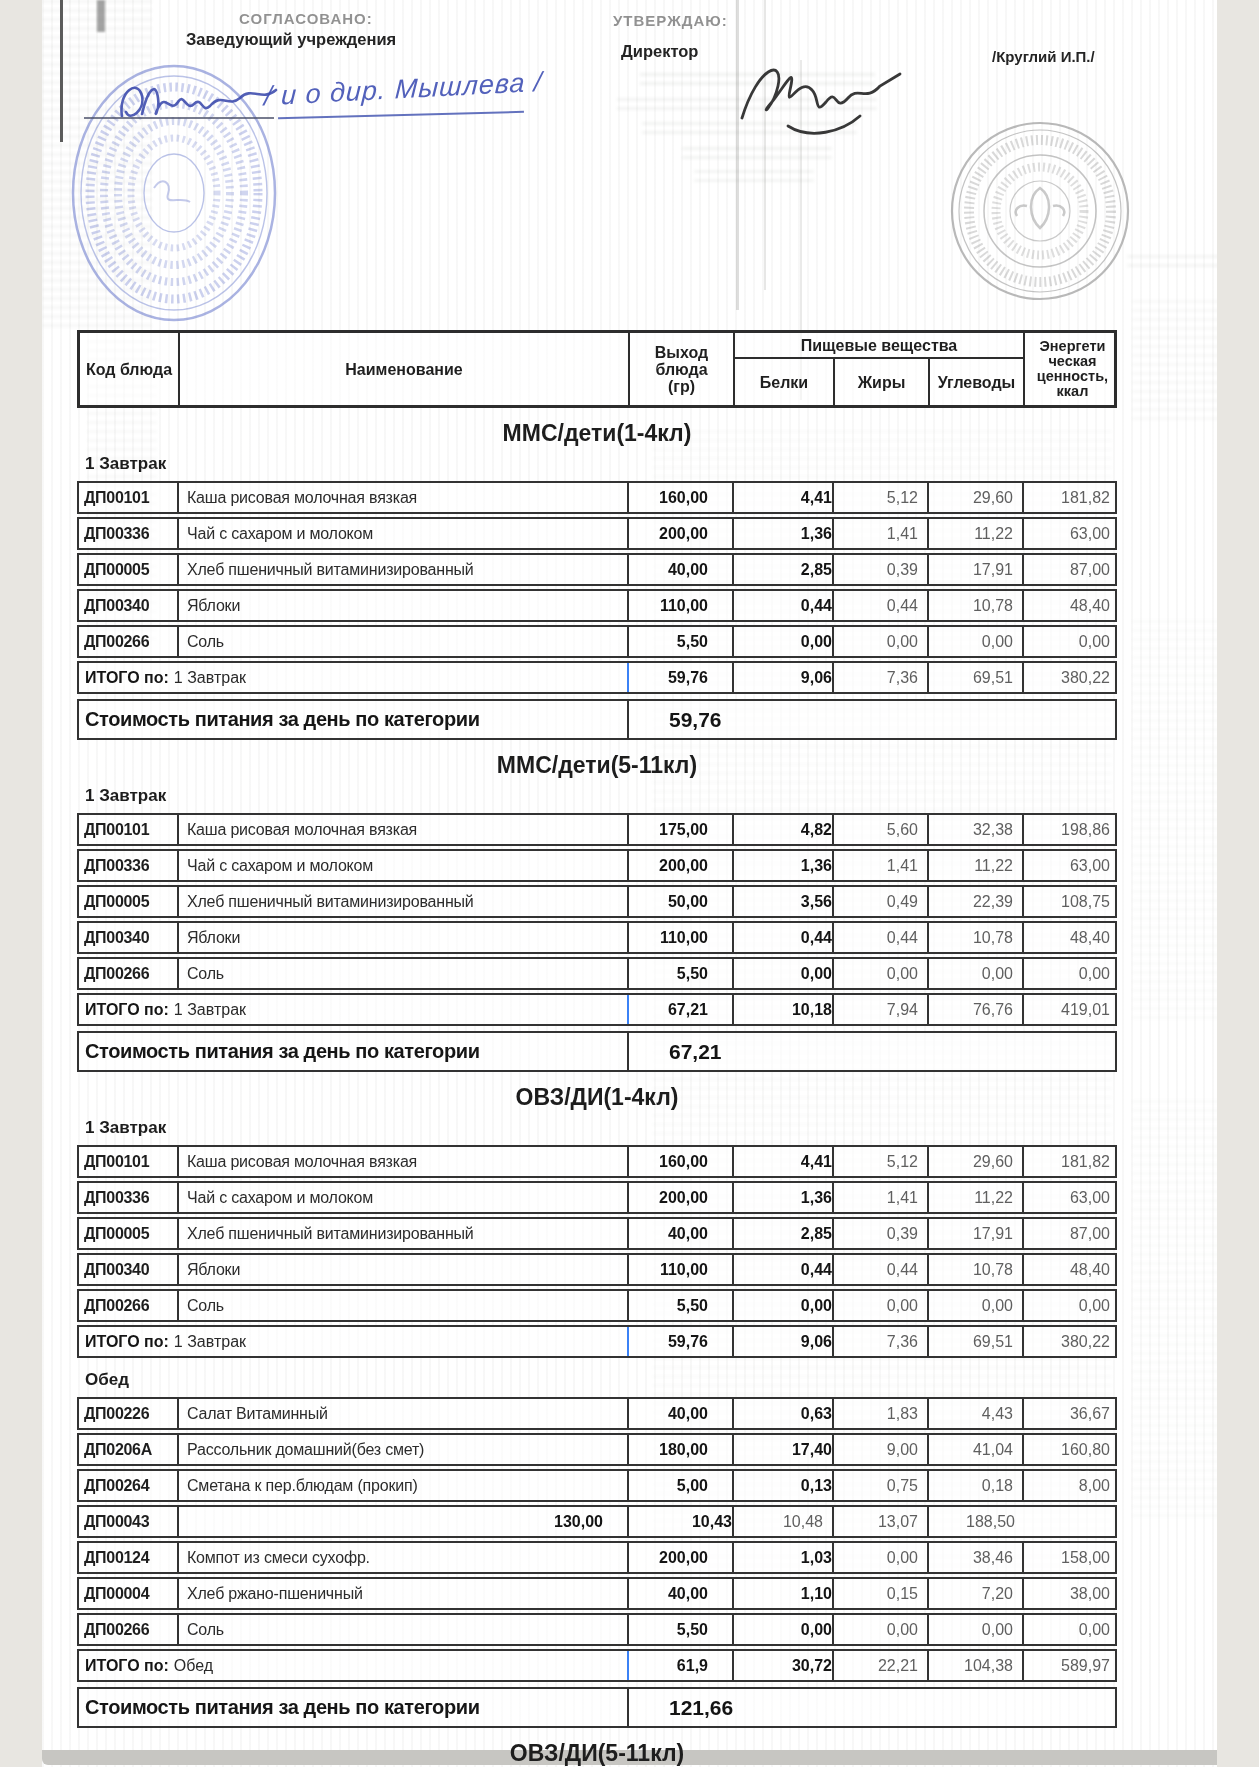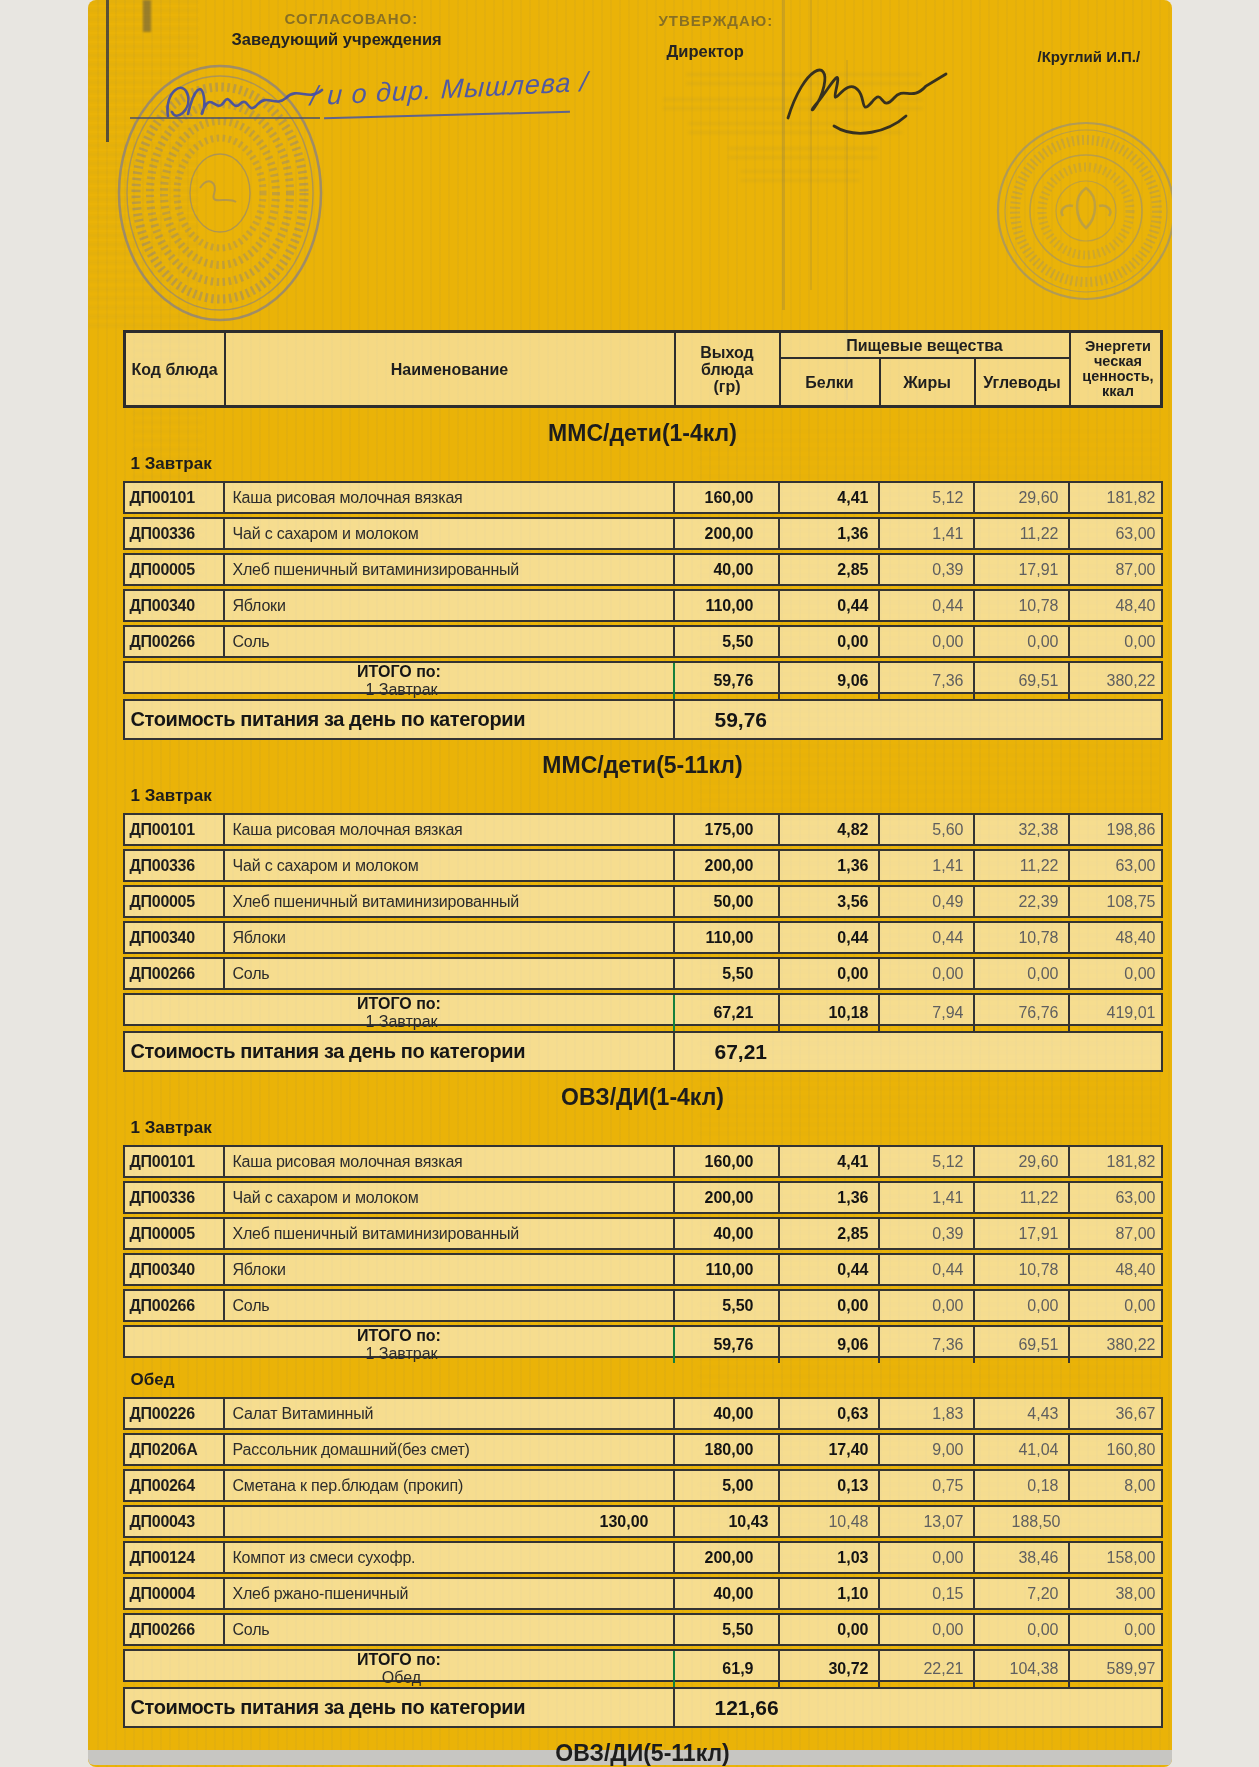--- a/index.html
+++ b/index.html
@@ -1,17 +1,17 @@
 <!DOCTYPE html>
 <html><head>
 <meta charset="utf-8">
 <style>
   html,body{margin:0;padding:0;background:#e8e6e1;}
-  .page{position:relative;width:1084px;height:1767px;margin:0 auto;overflow:hidden;
-        background:#eab308;font-family:"Liberation Sans","DejaVu Sans",sans-serif;color:#2b2b2b;border-radius:8px;}
+  .page{position:relative;width:1175px;height:1767px;margin:0 auto;overflow:hidden;
+        background:#ffffff;font-family:"Liberation Sans","DejaVu Sans",sans-serif;color:#2b2b2b;}
   .page::before{content:"";position:absolute;inset:0;pointer-events:none;
         background:repeating-linear-gradient(90deg,rgba(110,110,105,.05) 0 2px,transparent 2px 9px);}
   
   .abs{position:absolute;}
   .smudge{position:absolute;filter:blur(1.6px);pointer-events:none;
         background:repeating-linear-gradient(180deg,rgba(105,115,100,.55) 0 3px,transparent 3px 9px);}
   .streak{position:absolute;pointer-events:none;background:#6a6a66;}
   .scanband{position:absolute;left:0;top:1750px;width:1259px;height:15px;background:#c7c6c2;
         filter:blur(.6px);border-radius:0 0 0 6px;}
   .edgeline{position:absolute;left:18px;top:0;width:3px;height:142px;background:#3f3f3f;opacity:.85;}
@@ -44,24 +44,24 @@
   .meal{font-weight:bold;font-size:17px;margin-top:12px;margin-bottom:5px;height:22px;padding-left:8px;color:#1d1d1d;}
   .row{display:grid;grid-template-columns:100px 450px 105px 100px 95px 95px 95px;height:29px;
         margin-bottom:3px;border:2px solid #333;background:rgba(255,255,255,.55);}
   .cell{display:flex;align-items:center;border-right:2px solid #333;font-size:16px;
         overflow:hidden;white-space:nowrap;}
   .cell:last-child{border-right:none;}
   .cell.code{font-weight:bold;padding-left:5px;color:#1e1e1e;letter-spacing:-.3px;}
   .cell.name{padding-left:8px;color:#2c2c2c;letter-spacing:-.2px;}
   .num{justify-content:flex-end;}
   .cell.out{font-weight:bold;padding-right:24px;color:#141414;}
-  .cell.prot{font-weight:bold;padding-right:9px;color:#141414;}
+  .cell.prot{font-weight:bold;color:#141414;}
   .cell.fat,.cell.carb,.cell.kcal{padding-right:9px;color:#5f5f5f;}
-  .row.total .label{grid-column:1/3;display:flex;align-items:center;border-right:2px solid #15803d;
-        padding-left:6px;font-size:16px;color:#2a2a2a;flex-direction:column;}
+  .row.total .label{grid-column:1/3;display:flex;align-items:center;border-right:2px solid #3b82f6;
+        padding-left:6px;font-size:16px;color:#2a2a2a;}
   .row.total .label b{margin-right:5px;color:#151515;}
   .row.cost{grid-template-columns:550px 490px;height:37px;border-width:2.5px;margin-top:5px;margin-bottom:2px;}
   .row.cost .clabel{display:flex;align-items:center;border-right:2px solid #333;padding-left:6px;
         font-size:20px;font-weight:bold;letter-spacing:-.4px;color:#161616;}
   .row.cost .cvalue{display:flex;align-items:center;padding-left:40px;font-size:21px;font-weight:bold;color:#141414;}
 </style>
 </head>
 <body>
 
 <div class="page">

